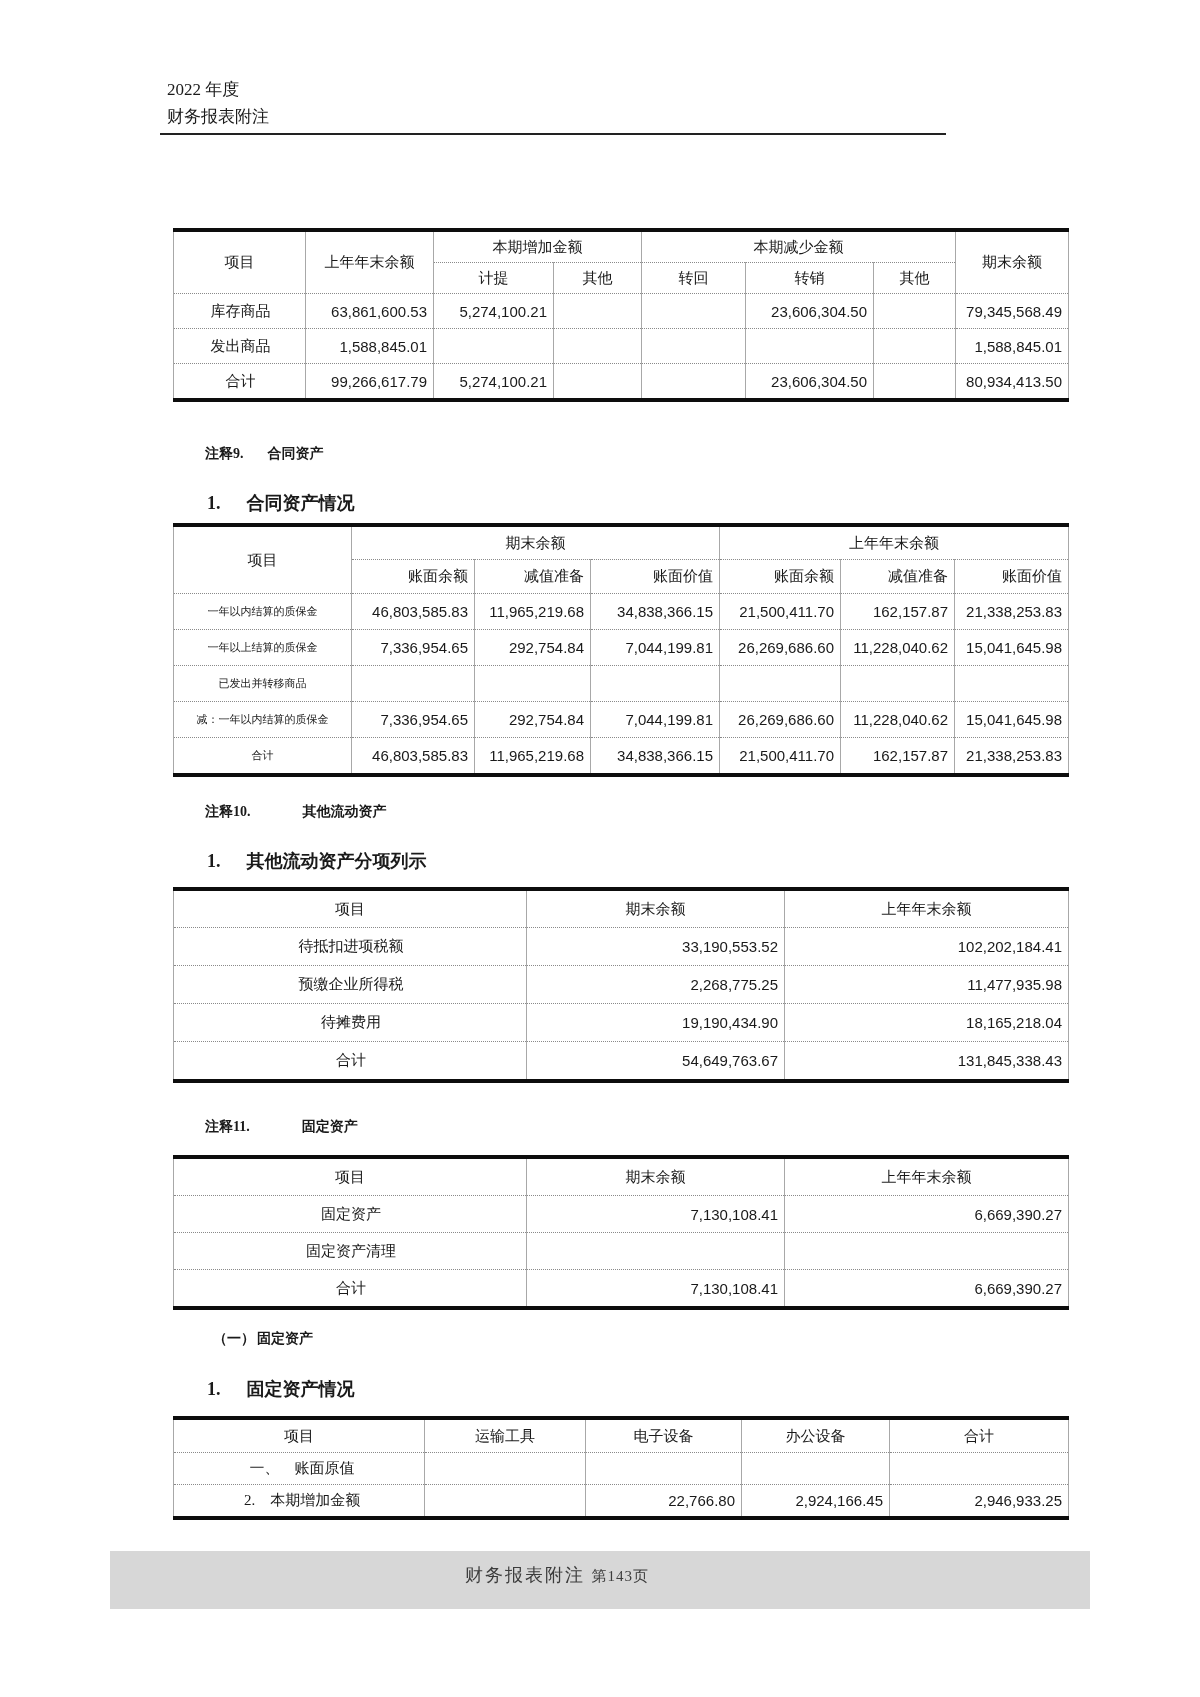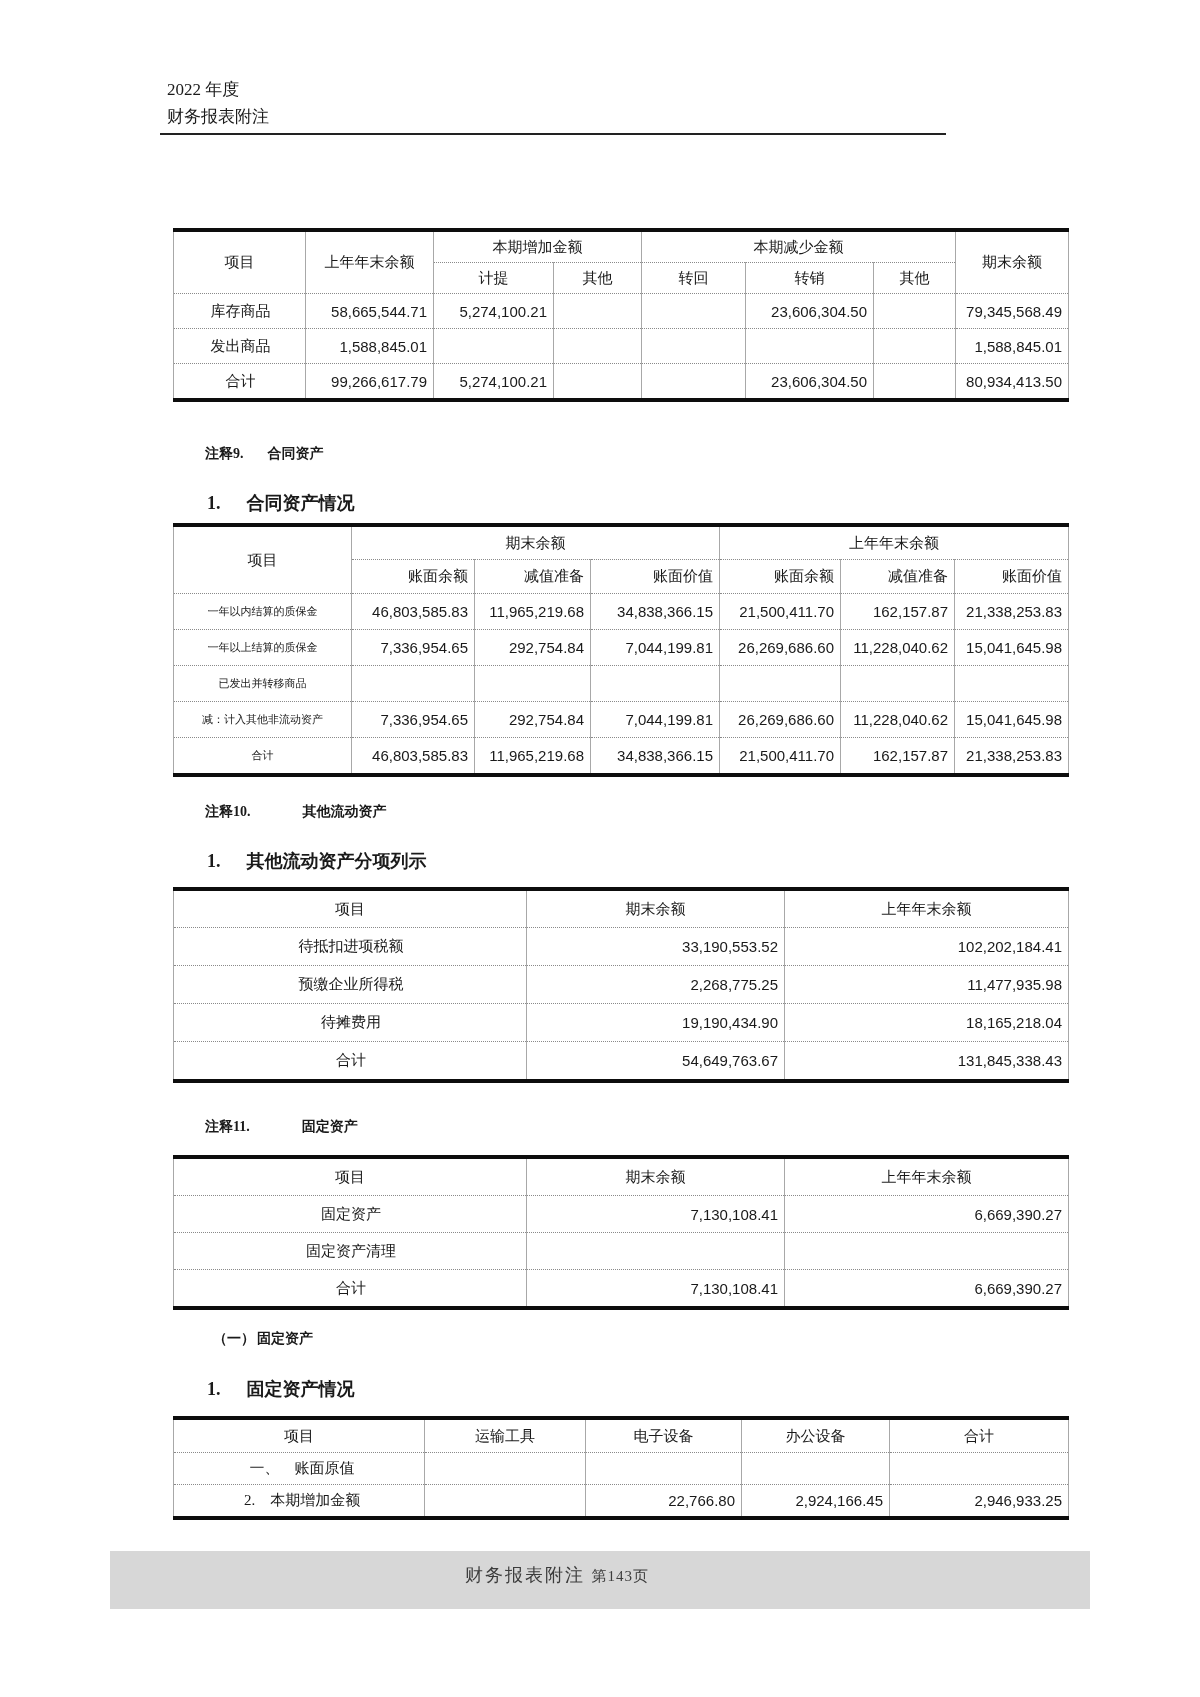--- a/index.html
+++ b/index.html
@@ -85,21 +85,21 @@
       <th>计提</th>
       <th>其他</th>
       <th>转回</th>
       <th>转销</th>
       <th>其他</th>
     </tr>
   </thead>
   <tbody>
       <tr>
         <td class="lbl">库存商品</td>
-        <td class="num">58,665,544.71</td>
+        <td class="num">63,861,600.53</td>
         <td class="num">5,274,100.21</td>
         <td class="num"></td>
         <td class="num"></td>
         <td class="num">23,606,304.50</td>
         <td class="num"></td>
         <td class="num">79,345,568.49</td>
       </tr>
       <tr>
         <td class="lbl">发出商品</td>
         <td class="num">1,588,845.01</td>
@@ -179,21 +179,21 @@
       <tr>
         <td class="lbl">已发出并转移商品</td>
         <td class="num"></td>
         <td class="num"></td>
         <td class="num"></td>
         <td class="num"></td>
         <td class="num"></td>
         <td class="num"></td>
       </tr>
       <tr>
-        <td class="lbl">减：计入其他非流动资产</td>
+        <td class="lbl">减：一年以内结算的质保金</td>
         <td class="num">7,336,954.65</td>
         <td class="num">292,754.84</td>
         <td class="num">7,044,199.81</td>
         <td class="num">26,269,686.60</td>
         <td class="num">11,228,040.62</td>
         <td class="num">15,041,645.98</td>
       </tr>
       <tr>
         <td class="lbl ctr">合计</td>
         <td class="num">46,803,585.83</td>

